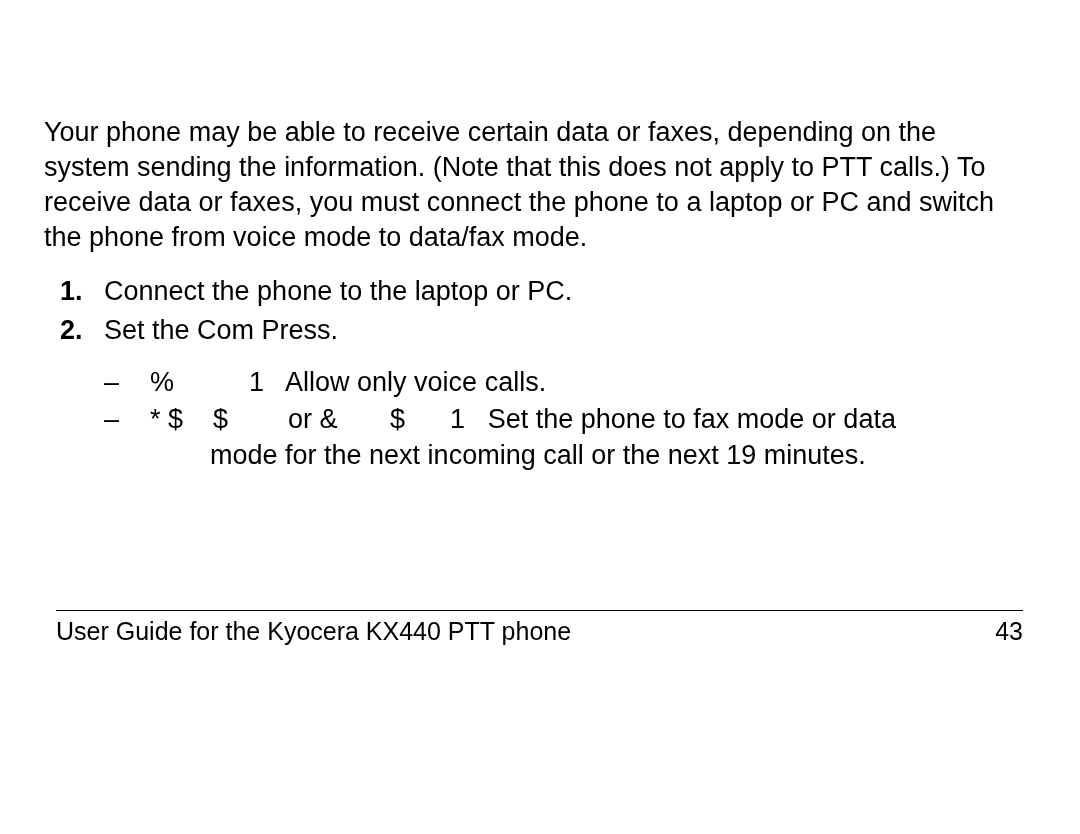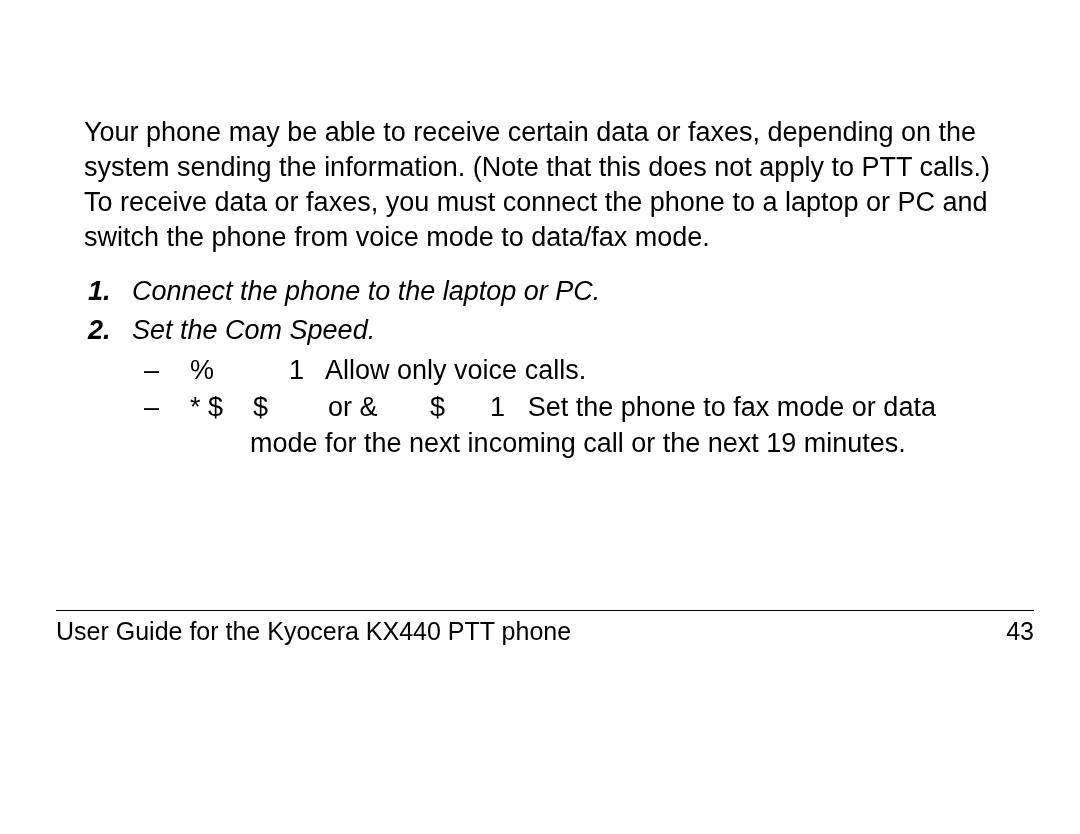--- a/index.html
+++ b/index.html
@@ -8,21 +8,21 @@
     width: 1080px;
     height: 834px;
     background: #fff;
     font-family: Arial, Helvetica, sans-serif;
     color: #000;
   }
   .page {
     box-sizing: border-box;
     width: 1080px;
     height: 674px;
-    padding: 88px 56px 30px 84px;
+    padding: 88px 56px 30px 44px;
     position: relative;
   }
   .intro {
     font-size: 27px;
     line-height: 1.3;
     margin-bottom: 18px;
   }
   .note-block {
     border-top: 4px solid #000;
     border-bottom: 4px solid #000;
@@ -34,24 +34,23 @@
   .note-label {
     font-weight: bold;
   }
   .note-line2, .note-line3 {
     margin-left: 62px;
   }
   .note-ws { white-space: pre; }
   ol.steps {
     list-style: none;
     padding: 0;
-    margin: 4px;
+    margin: 16px;
     font-size: 27px;
     line-height: 1.35;
-    font-style: italic;
   }
   ol.steps > li {
     display: block;
     margin-bottom: 2px;
     padding-left: 48px;
     text-indent: -48px;
   }
   .step-num {
     font-weight: bold;
     display: inline-block;
@@ -83,21 +82,21 @@
   .ok-icon {
     display: inline-block;
     width: 24px;
     height: 18px;
     vertical-align: -2px;
   }
   .ok-icon svg { display: block; }
   .footer {
     position: absolute;
     left: 56px;
-    right: 46px;
+    right: 57px;
     bottom: 28px;
     border-top: 1px solid #000;
     padding-top: 6px;
     font-size: 25px;
     display: flex;
     justify-content: space-between;
   }
 </style>
 </head>
 <body>
@@ -105,21 +104,21 @@
 <div class="page">
 
   <p class="intro">Your phone may be able to receive certain data or faxes, depending on the system sending the information. (Note that this does not apply to PTT calls.) To receive data or faxes, you must connect the phone to a laptop or PC and switch the phone from voice mode to data/fax mode.</p>
 
 
   <ol class="steps">
     <li>
       <span class="step-num">1.</span><span>Connect the phone to the laptop or PC.</span>
     </li>
     <li>
-      <span class="step-num">2.</span><span>Set the Com Speed.</span>
+      <span class="step-num">2.</span><span>Set the Com Press.</span>
     </li>
   </ol>
 
   <div class="sub-list">
     <div class="dash-row">
       <span class="dash">–</span>
       <span class="sub-text">%          1   Allow only voice calls.</span>
     </div>
     <div class="dash-row">
       <span class="dash">–</span>

